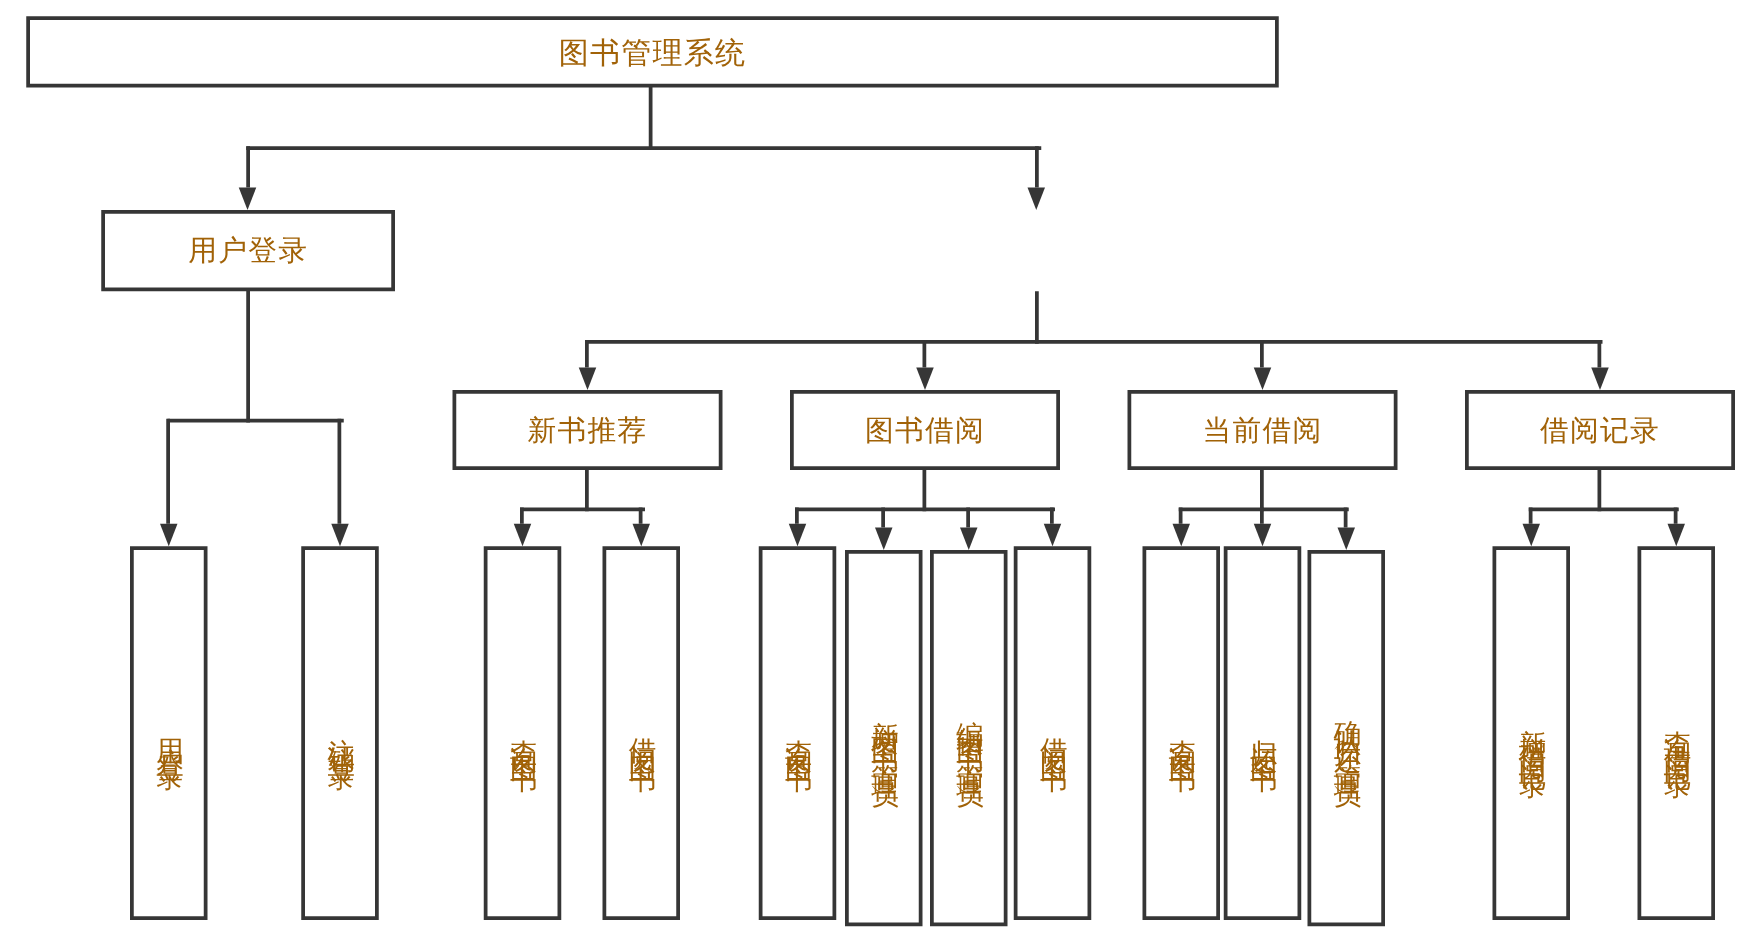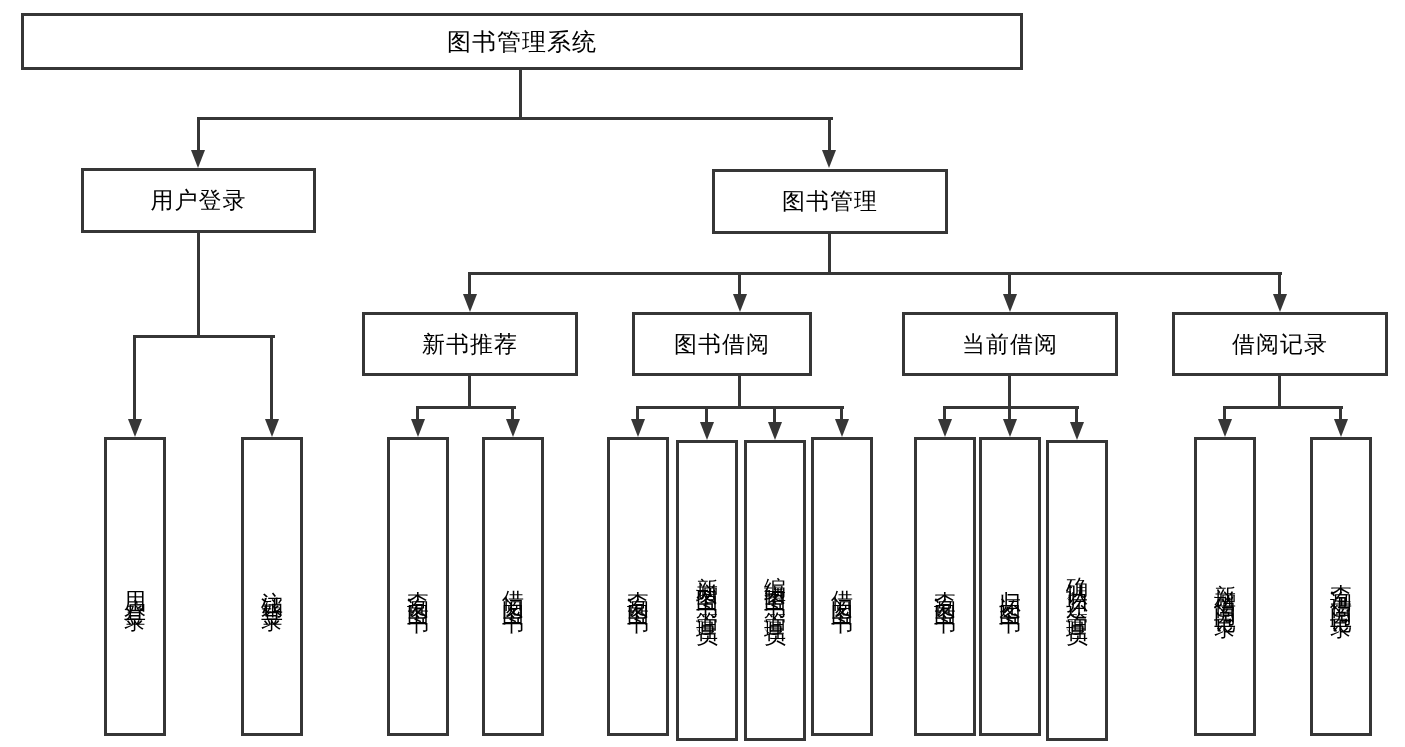--- a/index.html
+++ b/index.html
@@ -2,21 +2,21 @@
 <html><head>
 <meta charset="utf-8">
 <style>
   html,body{margin:0;padding:0;background:#ffffff;}
   .canvas{
     position:relative;width:1405px;height:747px;background:#ffffff;overflow:hidden;
     font-family:"DejaVu Sans","Liberation Sans",sans-serif;
   }
   .box{
     position:absolute;box-sizing:border-box;border:3px solid #363636;background:#ffffff;
-    display:flex;align-items:center;justify-content:center;color:#000000;
+    display:flex;align-items:center;justify-content:center;color:#a16207;
   }
   .h-box{font-size:23px;letter-spacing:1px;white-space:nowrap;}
   .root-box{font-size:24px;}
   .v-box{
     writing-mode:vertical-rl;font-size:22px;letter-spacing:7px;line-height:1;
     display:flex;align-items:center;justify-content:center;
   }
   .line{position:absolute;background:#363636;}
   .arrow{
     position:absolute;width:0;height:0;
@@ -40,39 +40,36 @@
   <div class="line" style="left:519px;top:69px;width:3px;height:51px;"></div>
   <div class="line" style="left:197px;top:117px;width:636px;height:3px;"></div>
   <div class="line" style="left:197px;top:117px;width:3px;height:33px;"></div>
   <div class="arrow" style="left:191px;top:150px;"></div>
   <div class="line" style="left:828px;top:117px;width:3px;height:33px;"></div>
   <div class="arrow" style="left:822px;top:150px;"></div>
 
   <div class="box h-box" style="left:81px;top:168px;width:235px;height:65px;">
     <span>用户登录</span>
   </div>
-  <div class="box h-box" style="left:712px;top:169px;width:236px;height:65px;">
-    <span>图书管理</span>
-  </div>
 
   <div class="line" style="left:828px;top:233px;width:3px;height:42px;"></div>
   <div class="line" style="left:468px;top:272px;width:814px;height:3px;"></div>
   <div class="line" style="left:468px;top:272px;width:3px;height:22px;"></div>
   <div class="arrow" style="left:463px;top:294px;"></div>
   <div class="line" style="left:738px;top:272px;width:3px;height:22px;"></div>
   <div class="arrow" style="left:733px;top:294px;"></div>
   <div class="line" style="left:1008px;top:272px;width:3px;height:22px;"></div>
   <div class="arrow" style="left:1003px;top:294px;"></div>
   <div class="line" style="left:1278px;top:272px;width:3px;height:22px;"></div>
   <div class="arrow" style="left:1273px;top:294px;"></div>
 
   <div class="box h-box" style="left:362px;top:312px;width:216px;height:64px;justify-content:center;">
     <span>新书推荐</span>
   </div>
-  <div class="box h-box" style="left:632px;top:312px;width:180px;height:64px;">
+  <div class="box h-box" style="left:632px;top:312px;width:216px;height:64px;">
     <span>图书借阅</span>
   </div>
   <div class="box h-box" style="left:1172px;top:312px;width:216px;height:64px;">
     <span>借阅记录</span>
   </div>
   <div class="box h-box" style="left:902px;top:312px;width:216px;height:64px;">
     <span>当前借阅</span>
   </div>
 
   <div class="line" style="left:197px;top:232px;width:3px;height:106px;"></div>

